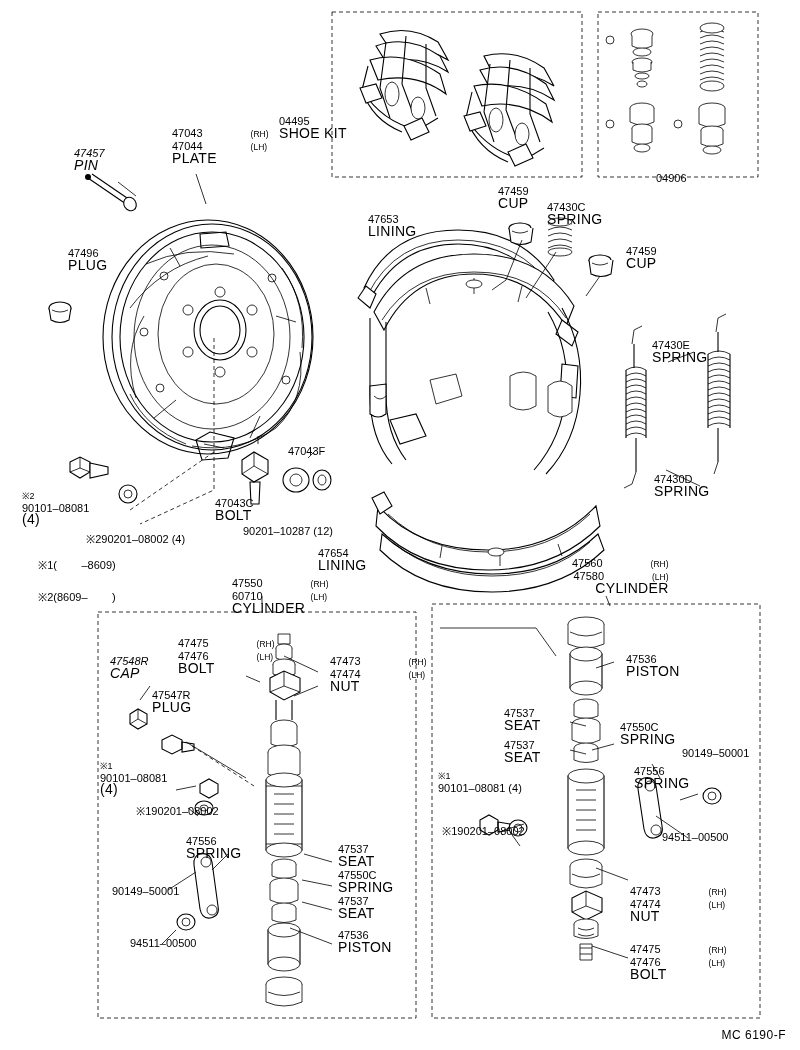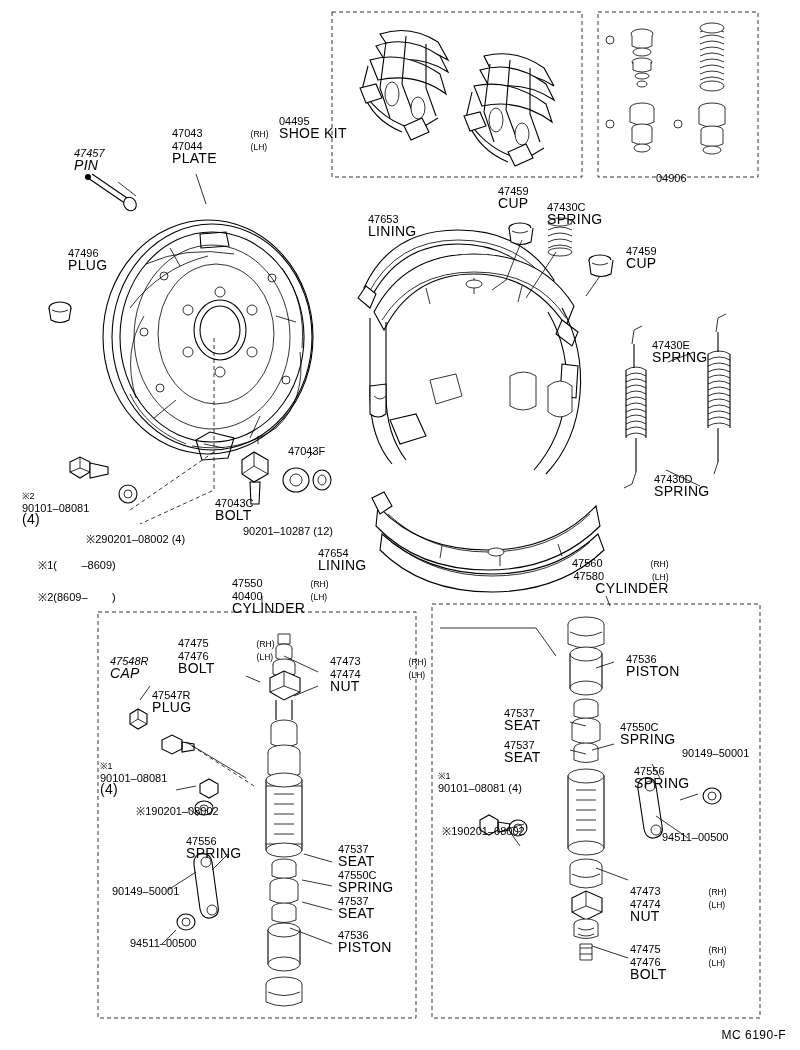--- a/index.html
+++ b/index.html
@@ -445,21 +445,21 @@
 <div class="lbl" style="left:368px;top:214px;"><span>47653</span><span class="sub">LINING</span></div>
 <div class="lbl" style="left:318px;top:548px;"><span>47654</span><span class="sub">LINING</span></div>
 
 <div class="lbl" style="left:498px;top:186px;"><span>47459</span><span class="sub">CUP</span></div>
 <div class="lbl" style="left:547px;top:202px;"><span>47430C</span><span class="sub">SPRING</span></div>
 <div class="lbl" style="left:626px;top:246px;"><span>47459</span><span class="sub">CUP</span></div>
 
 <div class="lbl" style="left:652px;top:340px;"><span>47430E</span><span class="sub">SPRING</span></div>
 <div class="lbl" style="left:654px;top:474px;"><span>47430D</span><span class="sub">SPRING</span></div>
 
-<div class="lbl" style="left:232px;top:566px;margin-top:12px;"><span>47550</span><span class="inl">(RH)</span><br><span>40400</span><span class="inl">(LH)</span><span class="sub">CYLINDER</span></div>
+<div class="lbl" style="left:232px;top:566px;margin-top:12px;"><span>47550</span><span class="inl">(RH)</span><br><span>60710</span><span class="inl">(LH)</span><span class="sub">CYLINDER</span></div>
 
 <div class="lbl" style="left:572px;top:558px;text-align:right;"><span>47560</span><span class="inl">(RH)</span><br><span>47580</span><span class="inl">(LH)</span><span class="sub">CYLINDER</span></div>
 
 <div class="lbl" style="left:38px;top:560px;"><span>※1(        –8609)</span></div>
 <div class="lbl" style="left:38px;top:592px;"><span>※2(8609–        )</span></div>
 
 <div class="lbl" style="left:110px;top:656px;font-style:italic;"><span>47548R</span><span class="sub">CAP</span></div>
 <div class="lbl" style="left:152px;top:690px;"><span>47547R</span><span class="sub">PLUG</span></div>
 
 <div class="lbl" style="left:178px;top:638px;"><span>47475</span><span class="inl">(RH)</span><br><span>47476</span><span class="inl">(LH)</span><span class="sub">BOLT</span></div>

